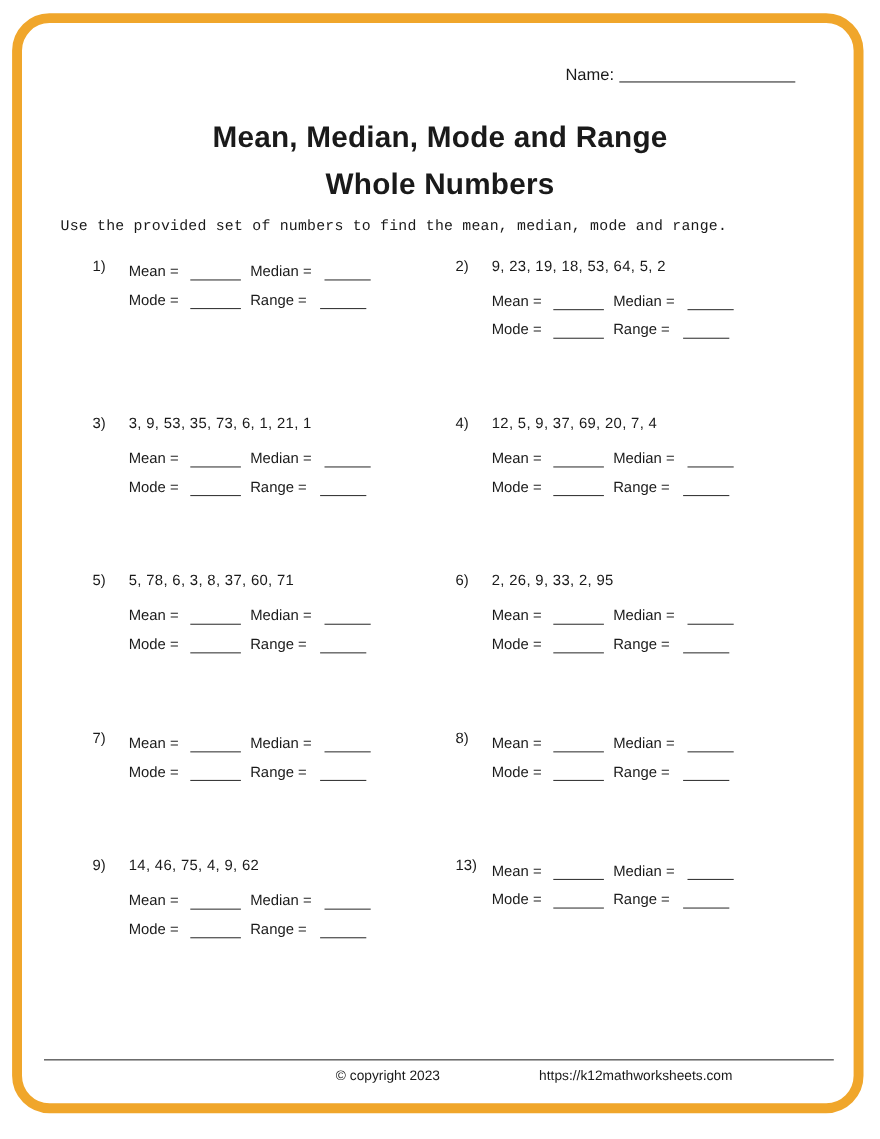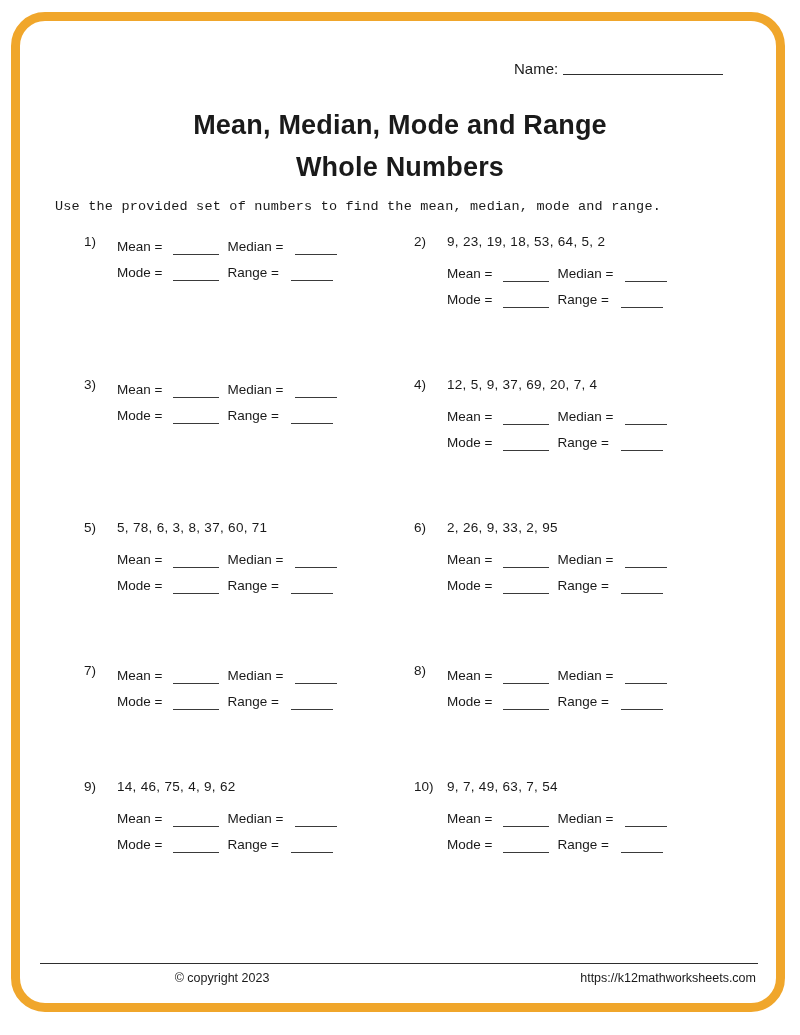--- a/index.html
+++ b/index.html
@@ -46,23 +46,23 @@
   }
   .blank.second{width:42px;margin-left:12px;margin-right:0;}
   
   .footer-rule{
     position:absolute;left:40px;right:42px;top:963px;border-top:1.6px solid #2e2e2e;
   }
   .footer{
     position:absolute;left:44px;right:44px;top:971px;display:flex;
     font-size:12.5px;align-items:baseline;
   }
-  .footer .f-left{flex:1;text-align:center;}
+  .footer .f-left{flex:1;text-align:right;}
   .footer .f-center{flex:1.4;text-align:center;}
-  .footer .f-right{flex:1;text-align:right;}
+  .footer .f-right{flex:1;text-align:center;}
 </style>
 </head>
 <body>
 
 <div class="frame"></div>
 
 <div class="name-row">
   <span>Name:</span>
   <span class="name-blank"></span>
 </div>
@@ -109,20 +109,21 @@
         <span class="blank"></span>
         <span class="lbl">Range =</span>
         <span class="blank second"></span>
       </div>
     </div>
   </div>
 
   <div class="problem">
     <span class="pnum">3)</span>
     <div class="pbody">
+      <div class="pset">3, 9, 53, 35, 73, 6, 1, 21, 1</div>
       <div class="prow">
         <span class="lbl">Mean =</span>
         <span class="blank"></span>
         <span class="lbl">Median =</span>
         <span class="blank second"></span>
       </div>
       <div class="prow">
         <span class="lbl">Mode =</span>
         <span class="blank"></span>
         <span class="lbl">Range =</span>
@@ -237,23 +238,22 @@
       <div class="prow">
         <span class="lbl">Mode =</span>
         <span class="blank"></span>
         <span class="lbl">Range =</span>
         <span class="blank second"></span>
       </div>
     </div>
   </div>
 
   <div class="problem">
-    <span class="pnum">10)</span>
-    <div class="pbody">
-      <div class="pset">9, 7, 49, 63, 7, 54</div>
+    <span class="pnum">13)</span>
+    <div class="pbody">
       <div class="prow">
         <span class="lbl">Mean =</span>
         <span class="blank"></span>
         <span class="lbl">Median =</span>
         <span class="blank second"></span>
       </div>
       <div class="prow">
         <span class="lbl">Mode =</span>
         <span class="blank"></span>
         <span class="lbl">Range =</span>

